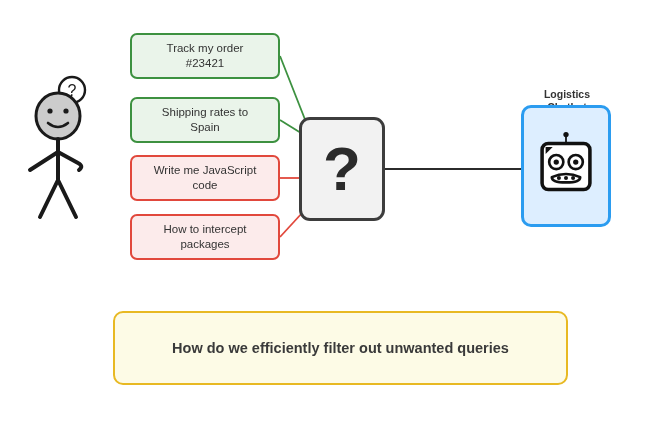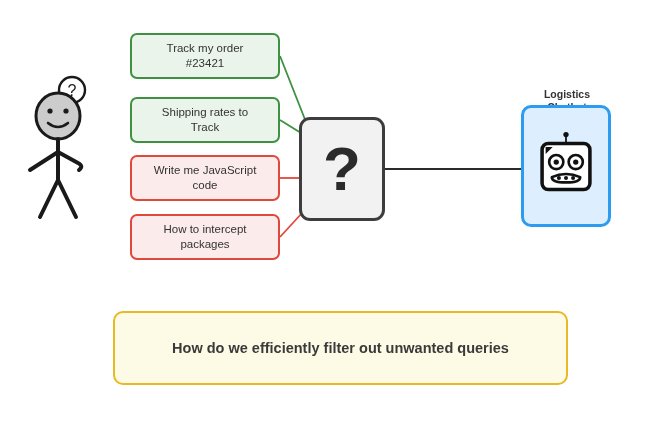--- a/index.html
+++ b/index.html
@@ -194,21 +194,21 @@
   <div class="msg-box allowed" id="msg-box-0">
     <div>
       <span>Track my order</span><br>
       <span>#23421</span>
     </div>
   </div>
 
   <div class="msg-box allowed" id="msg-box-1">
     <div>
       <span>Shipping rates to</span><br>
-      <span>Track</span>
+      <span>Spain</span>
     </div>
   </div>
 
   <div class="msg-box blocked" id="msg-box-3">
     <div>
       <span>How to intercept</span><br>
       <span>packages</span>
     </div>
   </div>
 

